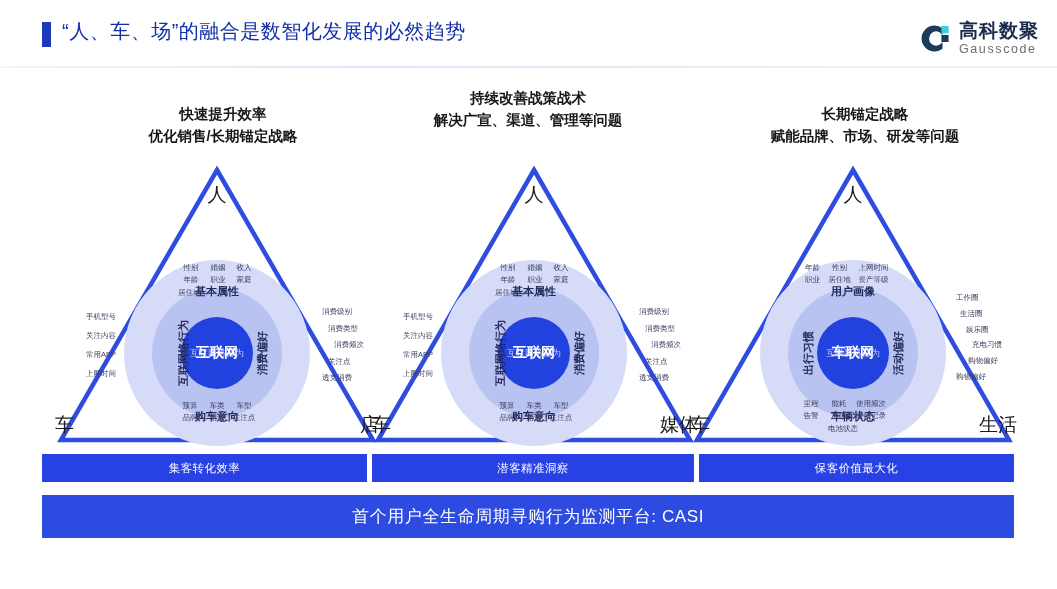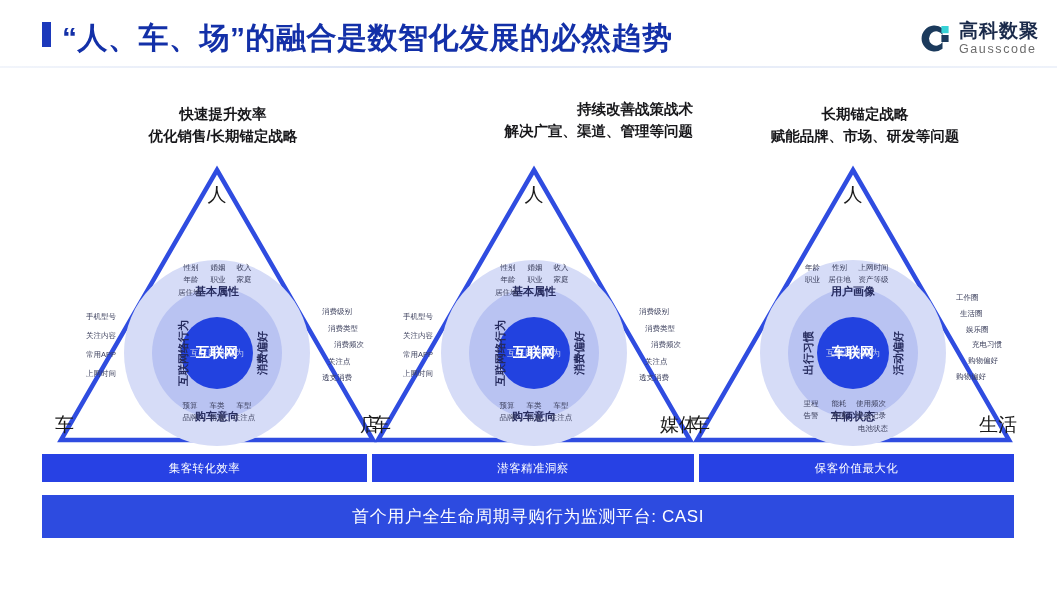--- a/index.html
+++ b/index.html
@@ -12,21 +12,21 @@
   #slide { position: relative; width: 1057px; height: 589px; background: #fff; }
 
   
   .header { position: absolute; left: 0; top: 0; width: 1057px; height: 66px; }
   .title-marker {
     position: absolute; left: 42px; top: 22px; width: 9px; height: 25px;
     background: #1c39bb;
   }
   .slide-title {
     position: absolute; left: 62px; top: 18px;
-    font-size: 30px; font-weight: bold; color: #1330a8;
+    font-size: 20px; font-weight: normal; color: #1330a8;
     letter-spacing: 0.5px; white-space: nowrap;
   }
   .logo { position: absolute; right: 18px; top: 18px; height: 40px; display: flex; align-items: center; gap: 7px; }
   .logo-mark { position: relative; width: 31px; height: 31px; }
   .logo-mark svg { display: block; }
   .logo-text { display: flex; flex-direction: column; line-height: 1; }
   .logo-cn { font-size: 19px; font-weight: bold; color: #1a2a4a; letter-spacing: 1px; }
   .logo-en { font-size: 12.5px; color: #6b6b6b; letter-spacing: 1.6px; margin-top: 3px; }
 
   .header-rule {
@@ -120,21 +120,21 @@
         <div class="logo-en">Gausscode</div>
       </div>
     </div>
   </div>
   <div class="header-rule"></div>
 
   <div class="caption" style="left:58px;  top:103px;">
     <span class="l1">快速提升效率</span>
     <span class="l2">优化销售/长期锚定战略</span>
   </div>
-  <div class="caption" style="left:363px; top:98px;text-align:right;">
+  <div class="caption" style="left:363px; top:87px;">
     <span class="l1">持续改善战策战术</span>
     <span class="l2">解决广宣、渠道、管理等问题</span>
   </div>
   <div class="caption" style="left:700px; top:103px;">
     <span class="l1">长期锚定战略</span>
     <span class="l2">赋能品牌、市场、研发等问题</span>
   </div>
 
   <div class="panel" style="left:52px;">
     <svg class="tri-svg" width="330" height="290">
@@ -244,21 +244,21 @@
       <div class="ring-label right">活动偏好</div>
     </div>
 
     <div class="cluster center" style="left:48%; top:102px; transform:translateX(-50%);">
       <span class="row"><span style="width:26px">年龄</span><span style="width:28px">性别</span><span style="width:40px">上网时间</span></span>
       <span class="row"><span style="width:26px">职业</span><span style="width:28px">居住地</span><span style="width:40px">资产等级</span></span>
     </div>
     <div class="cluster center" style="left:47%; top:238px; transform:translateX(-50%);">
       <span class="row"><span style="width:26px">里程</span><span style="width:30px">能耗</span><span style="width:34px">使用频次</span></span>
       <span class="row"><span style="width:26px">告警</span><span style="width:30px">故障</span><span style="width:34px">维修记录</span></span>
-      <span class="row" style="text-align:right"><span style="width:34px">电池状态</span></span>
+      <span class="row" style="text-align:center"><span style="width:34px">电池状态</span></span>
     </div>
     <div class="cluster rightal" style="right:16px; top:130px; line-height:2.1;">
       <span class="row" style="margin-left:-8px">工作圈</span>
         <span class="row" style="margin-left:-4px">生活圈</span>
         <span class="row" style="margin-left:2px">娱乐圈</span>
         <span class="row" style="margin-left:8px">充电习惯</span>
         <span class="row" style="margin-left:4px">购物偏好</span>
         <span class="row" style="margin-left:-8px">购物偏好</span>
     </div>
   </div>

